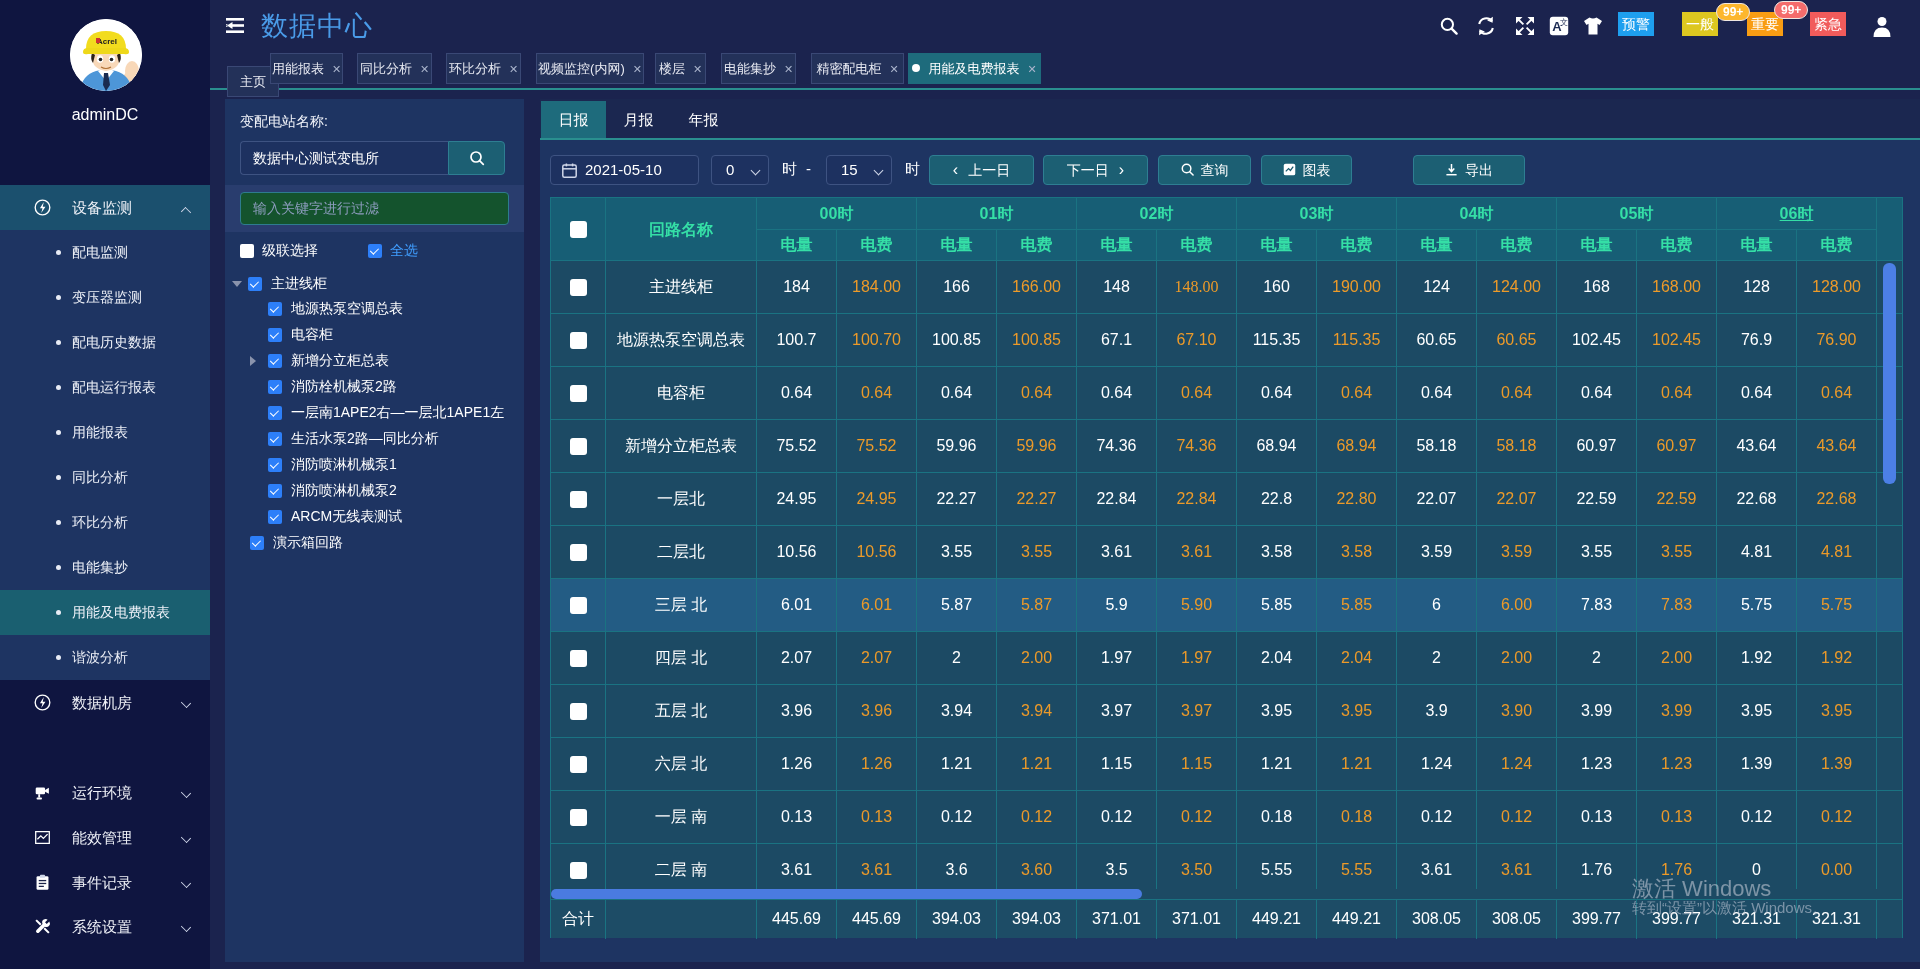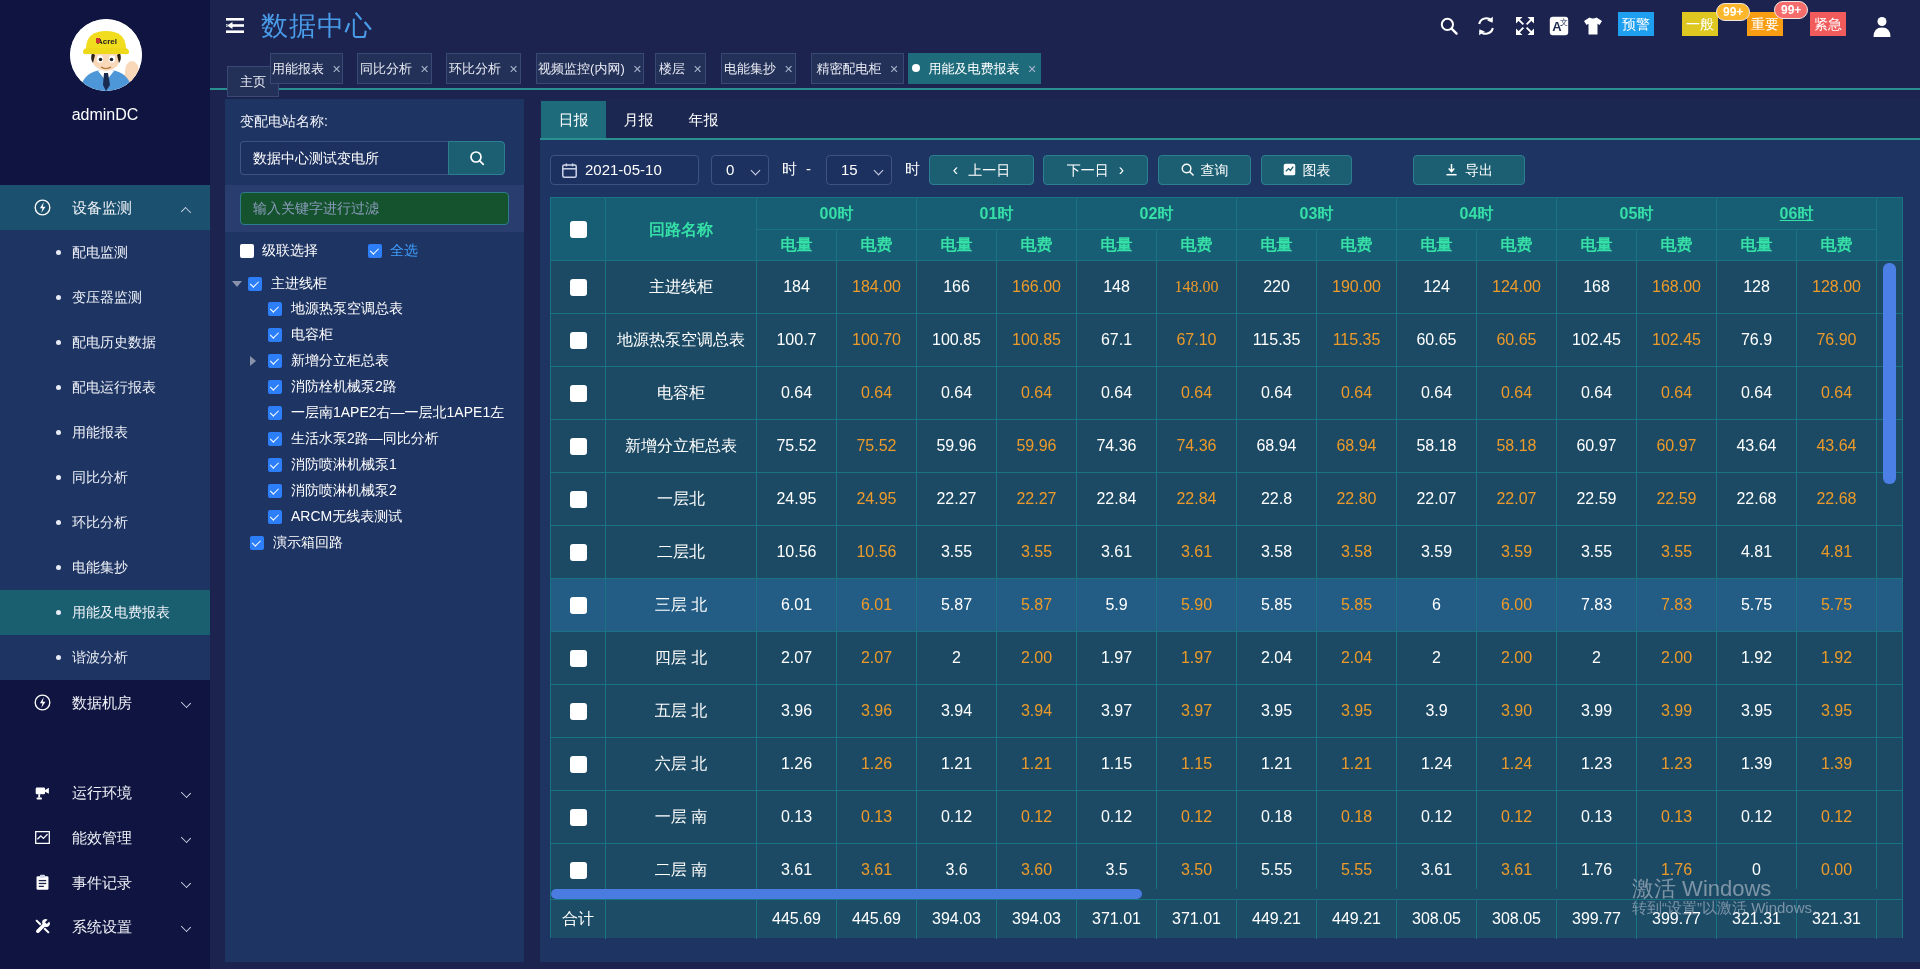--- a/index.html
+++ b/index.html
@@ -332,21 +332,21 @@
 <div class="bc" style="left:0;width:55px;">
             <span class="cb" style="position:absolute;left:19px;top:18px;width:17px;height:17px;border-radius:3px;"></span>
           </div>
 <div class="bc" style="left:55px;width:151px;">主进线柜</div>
 <div class="bc" style="left:206px;width:80px;">184</div>
 <div class="bc fee" style="left:286px;width:80px;">184.00</div>
 <div class="bc" style="left:366px;width:80px;">166</div>
 <div class="bc fee" style="left:446px;width:80px;">166.00</div>
 <div class="bc" style="left:526px;width:80px;">148</div>
 <div class="bc fee" style="left:606px;width:80px;font-family:Liberation Serif, serif;">148.00</div>
-<div class="bc" style="left:686px;width:80px;">220</div>
+<div class="bc" style="left:686px;width:80px;">160</div>
 <div class="bc fee" style="left:766px;width:80px;">190.00</div>
 <div class="bc" style="left:846px;width:80px;">124</div>
 <div class="bc fee" style="left:926px;width:80px;">124.00</div>
 <div class="bc" style="left:1006px;width:80px;">168</div>
 <div class="bc fee" style="left:1086px;width:80px;">168.00</div>
 <div class="bc" style="left:1166px;width:80px;">128</div>
 <div class="bc fee" style="left:1246px;width:80px;">128.00</div>
 <div class="bc" style="left:1326px;width:25px;border-right:none;"></div>
 </div>
 <div class="brow" style="top:53px;background:#1C4A64;">

